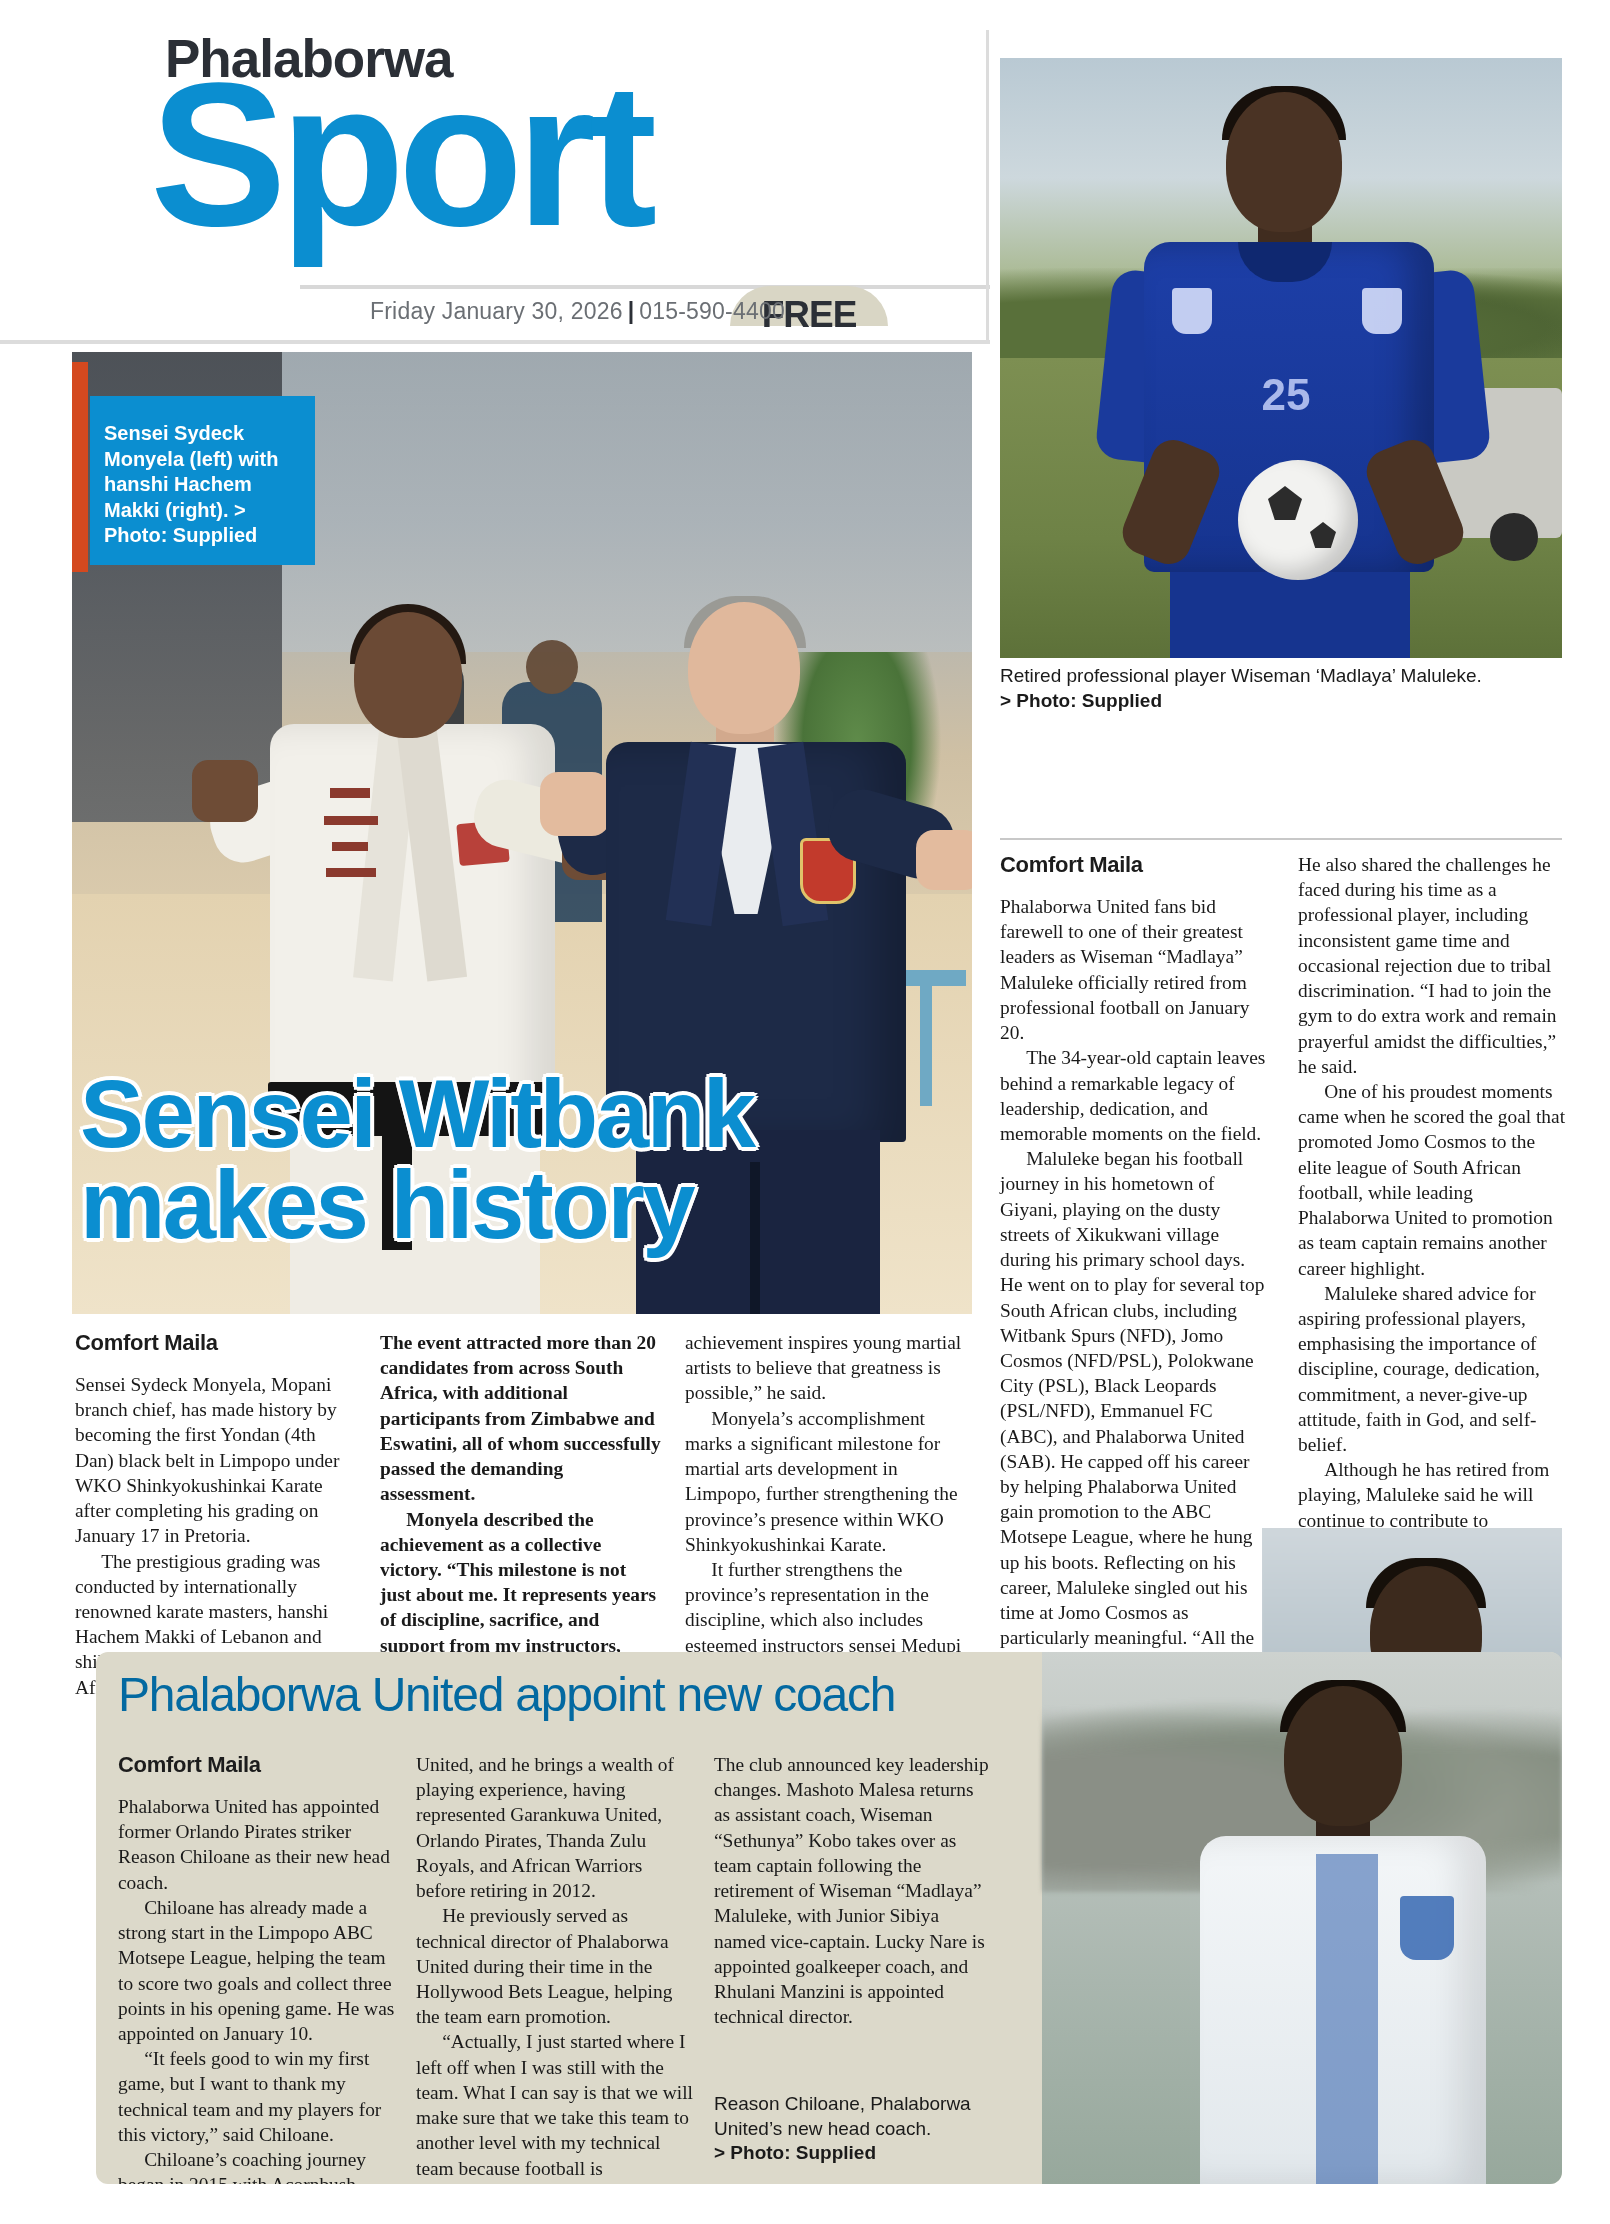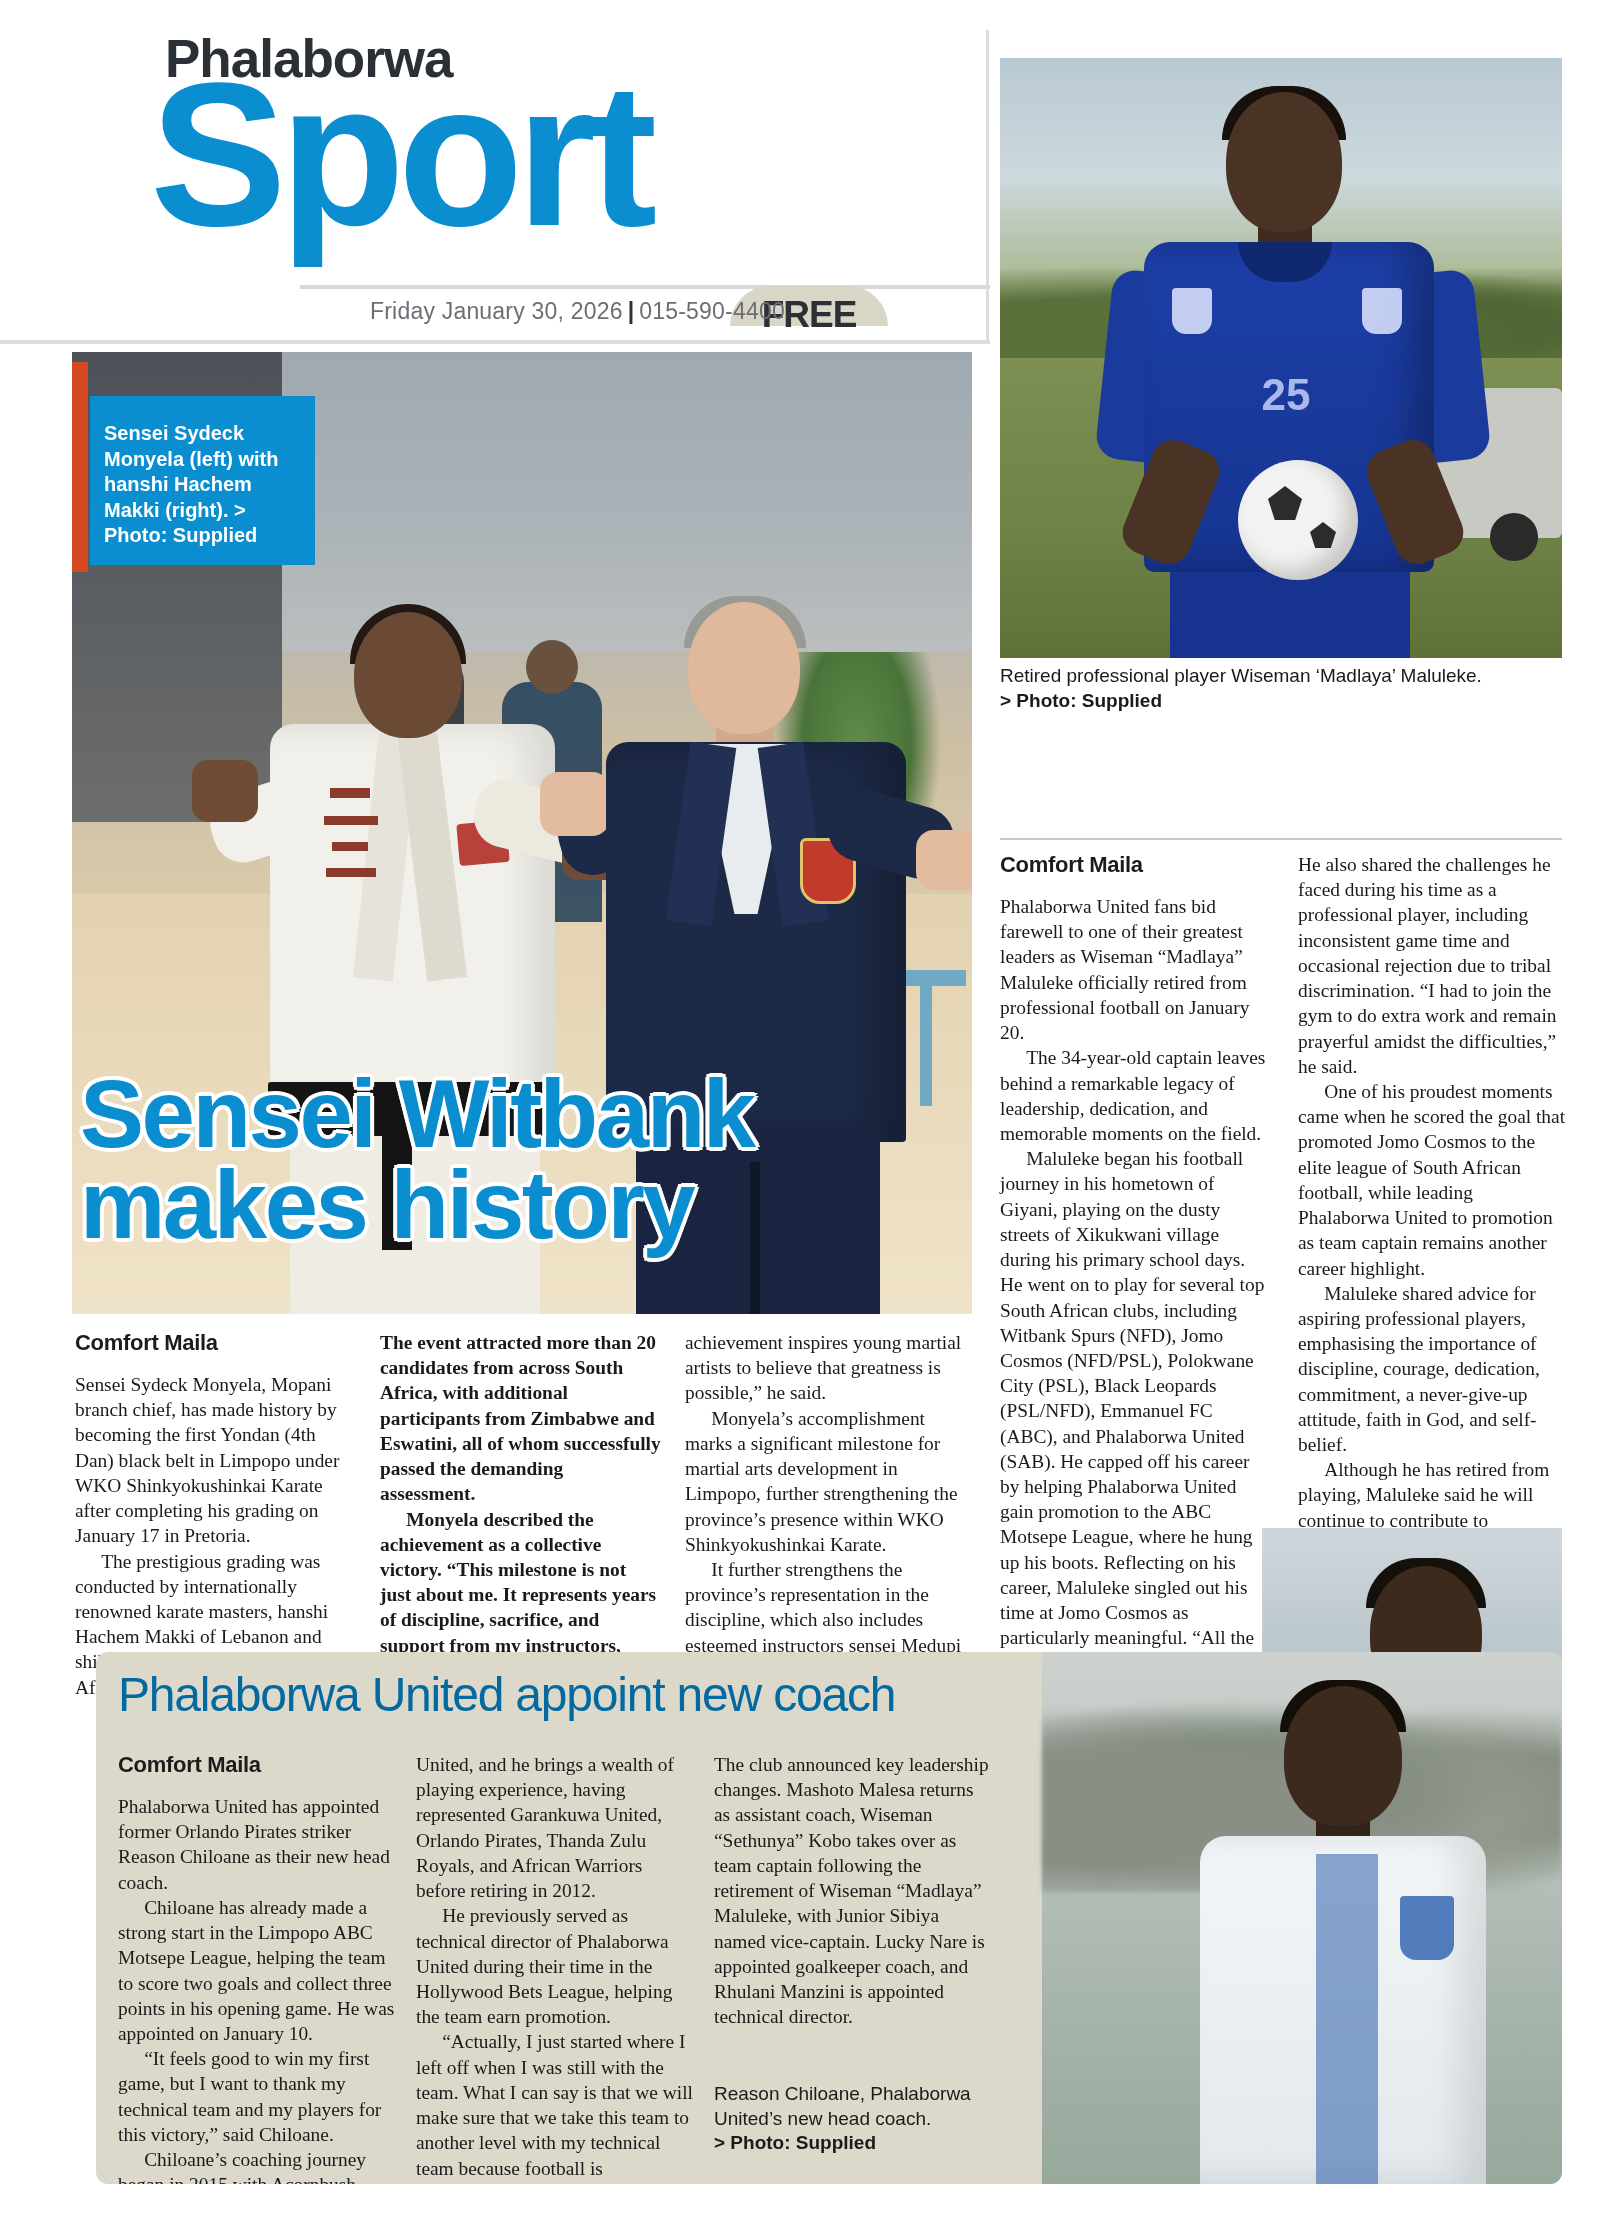--- a/index.html
+++ b/index.html
@@ -451,21 +451,21 @@
     line-height:1.05;
     color:#0369a1;
     letter-spacing:-1.2px;
   }
   .bp-body { position:absolute; left:22px; top:100px; width:900px; height:420px; }
   .bp-col { position:absolute; top:0; width:280px; }
   .bp-col.a { left:0; }
   .bp-col.b { left:298px; }
   .bp-col.c { left:596px; }
   .bp-caption {
-    position:absolute; left:618px; top:430px; width:270px;
+    position:absolute; left:618px; top:440px; width:270px;
     font-family:"Liberation Sans",sans-serif;
     font-size:19px; line-height:1.3; color:#1a1a1a;
   }
   .bp-caption b { font-weight:700; }
 </style>
 </head>
 <body>
 
 <div class="page">
 

